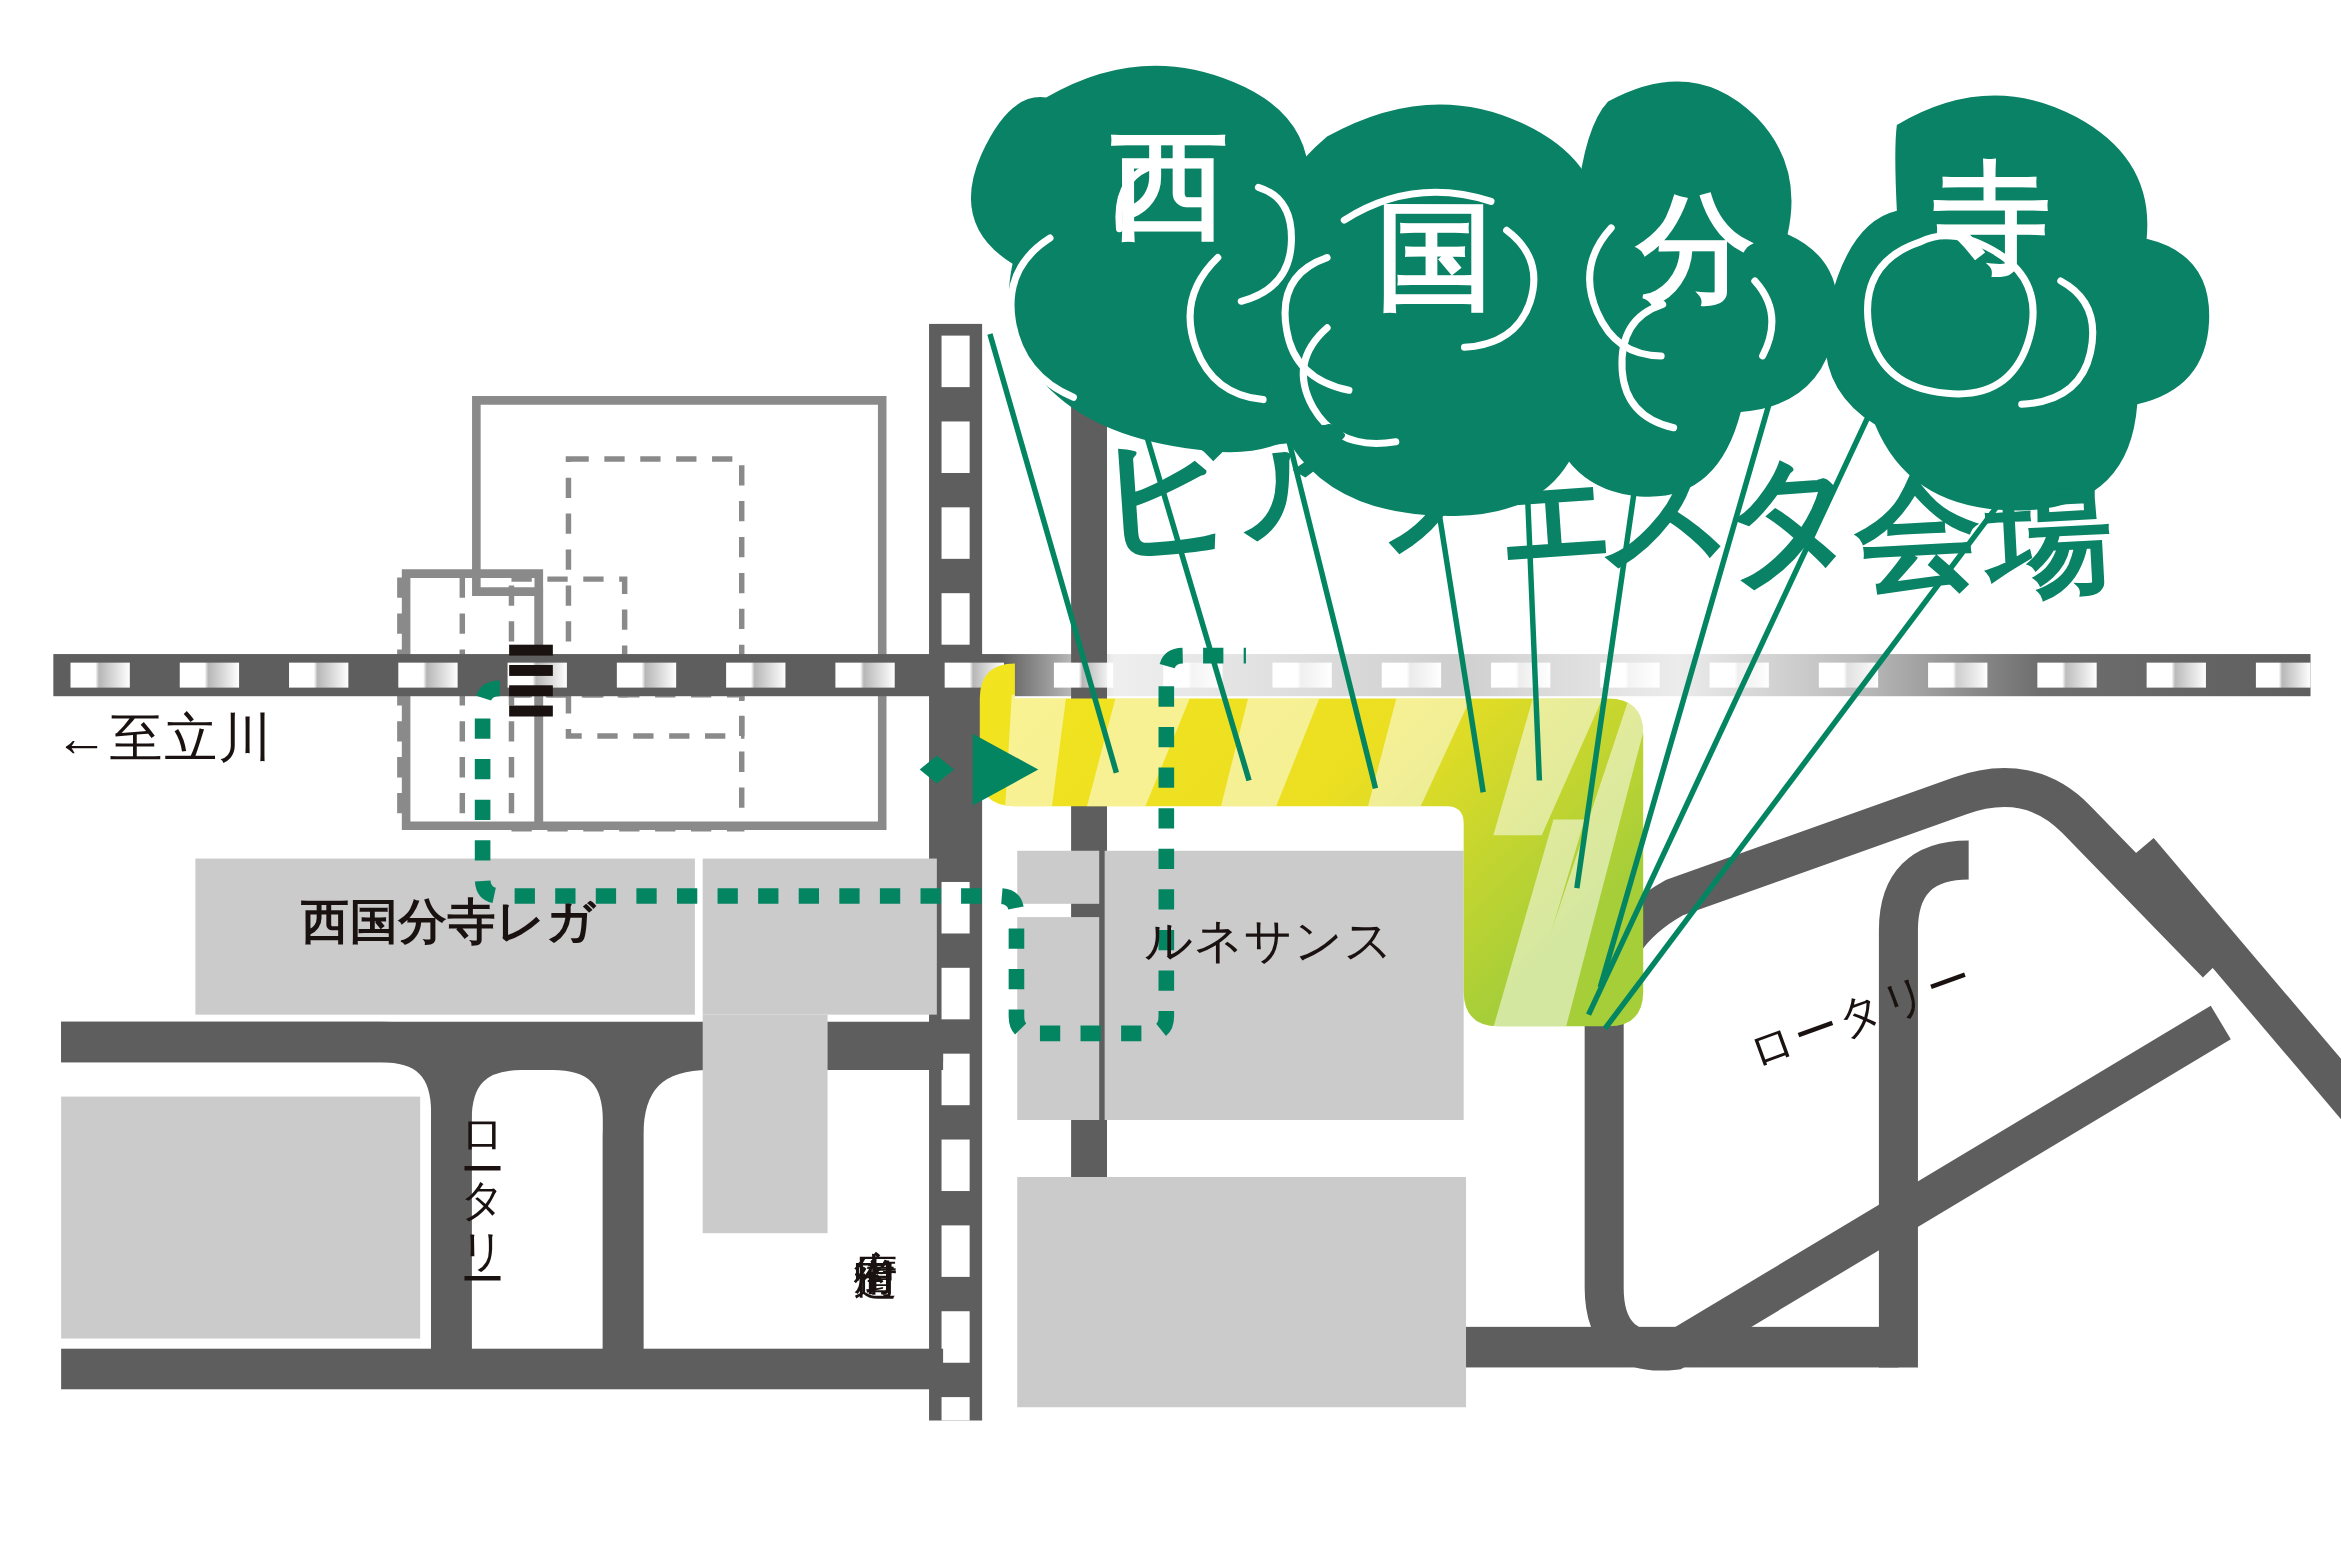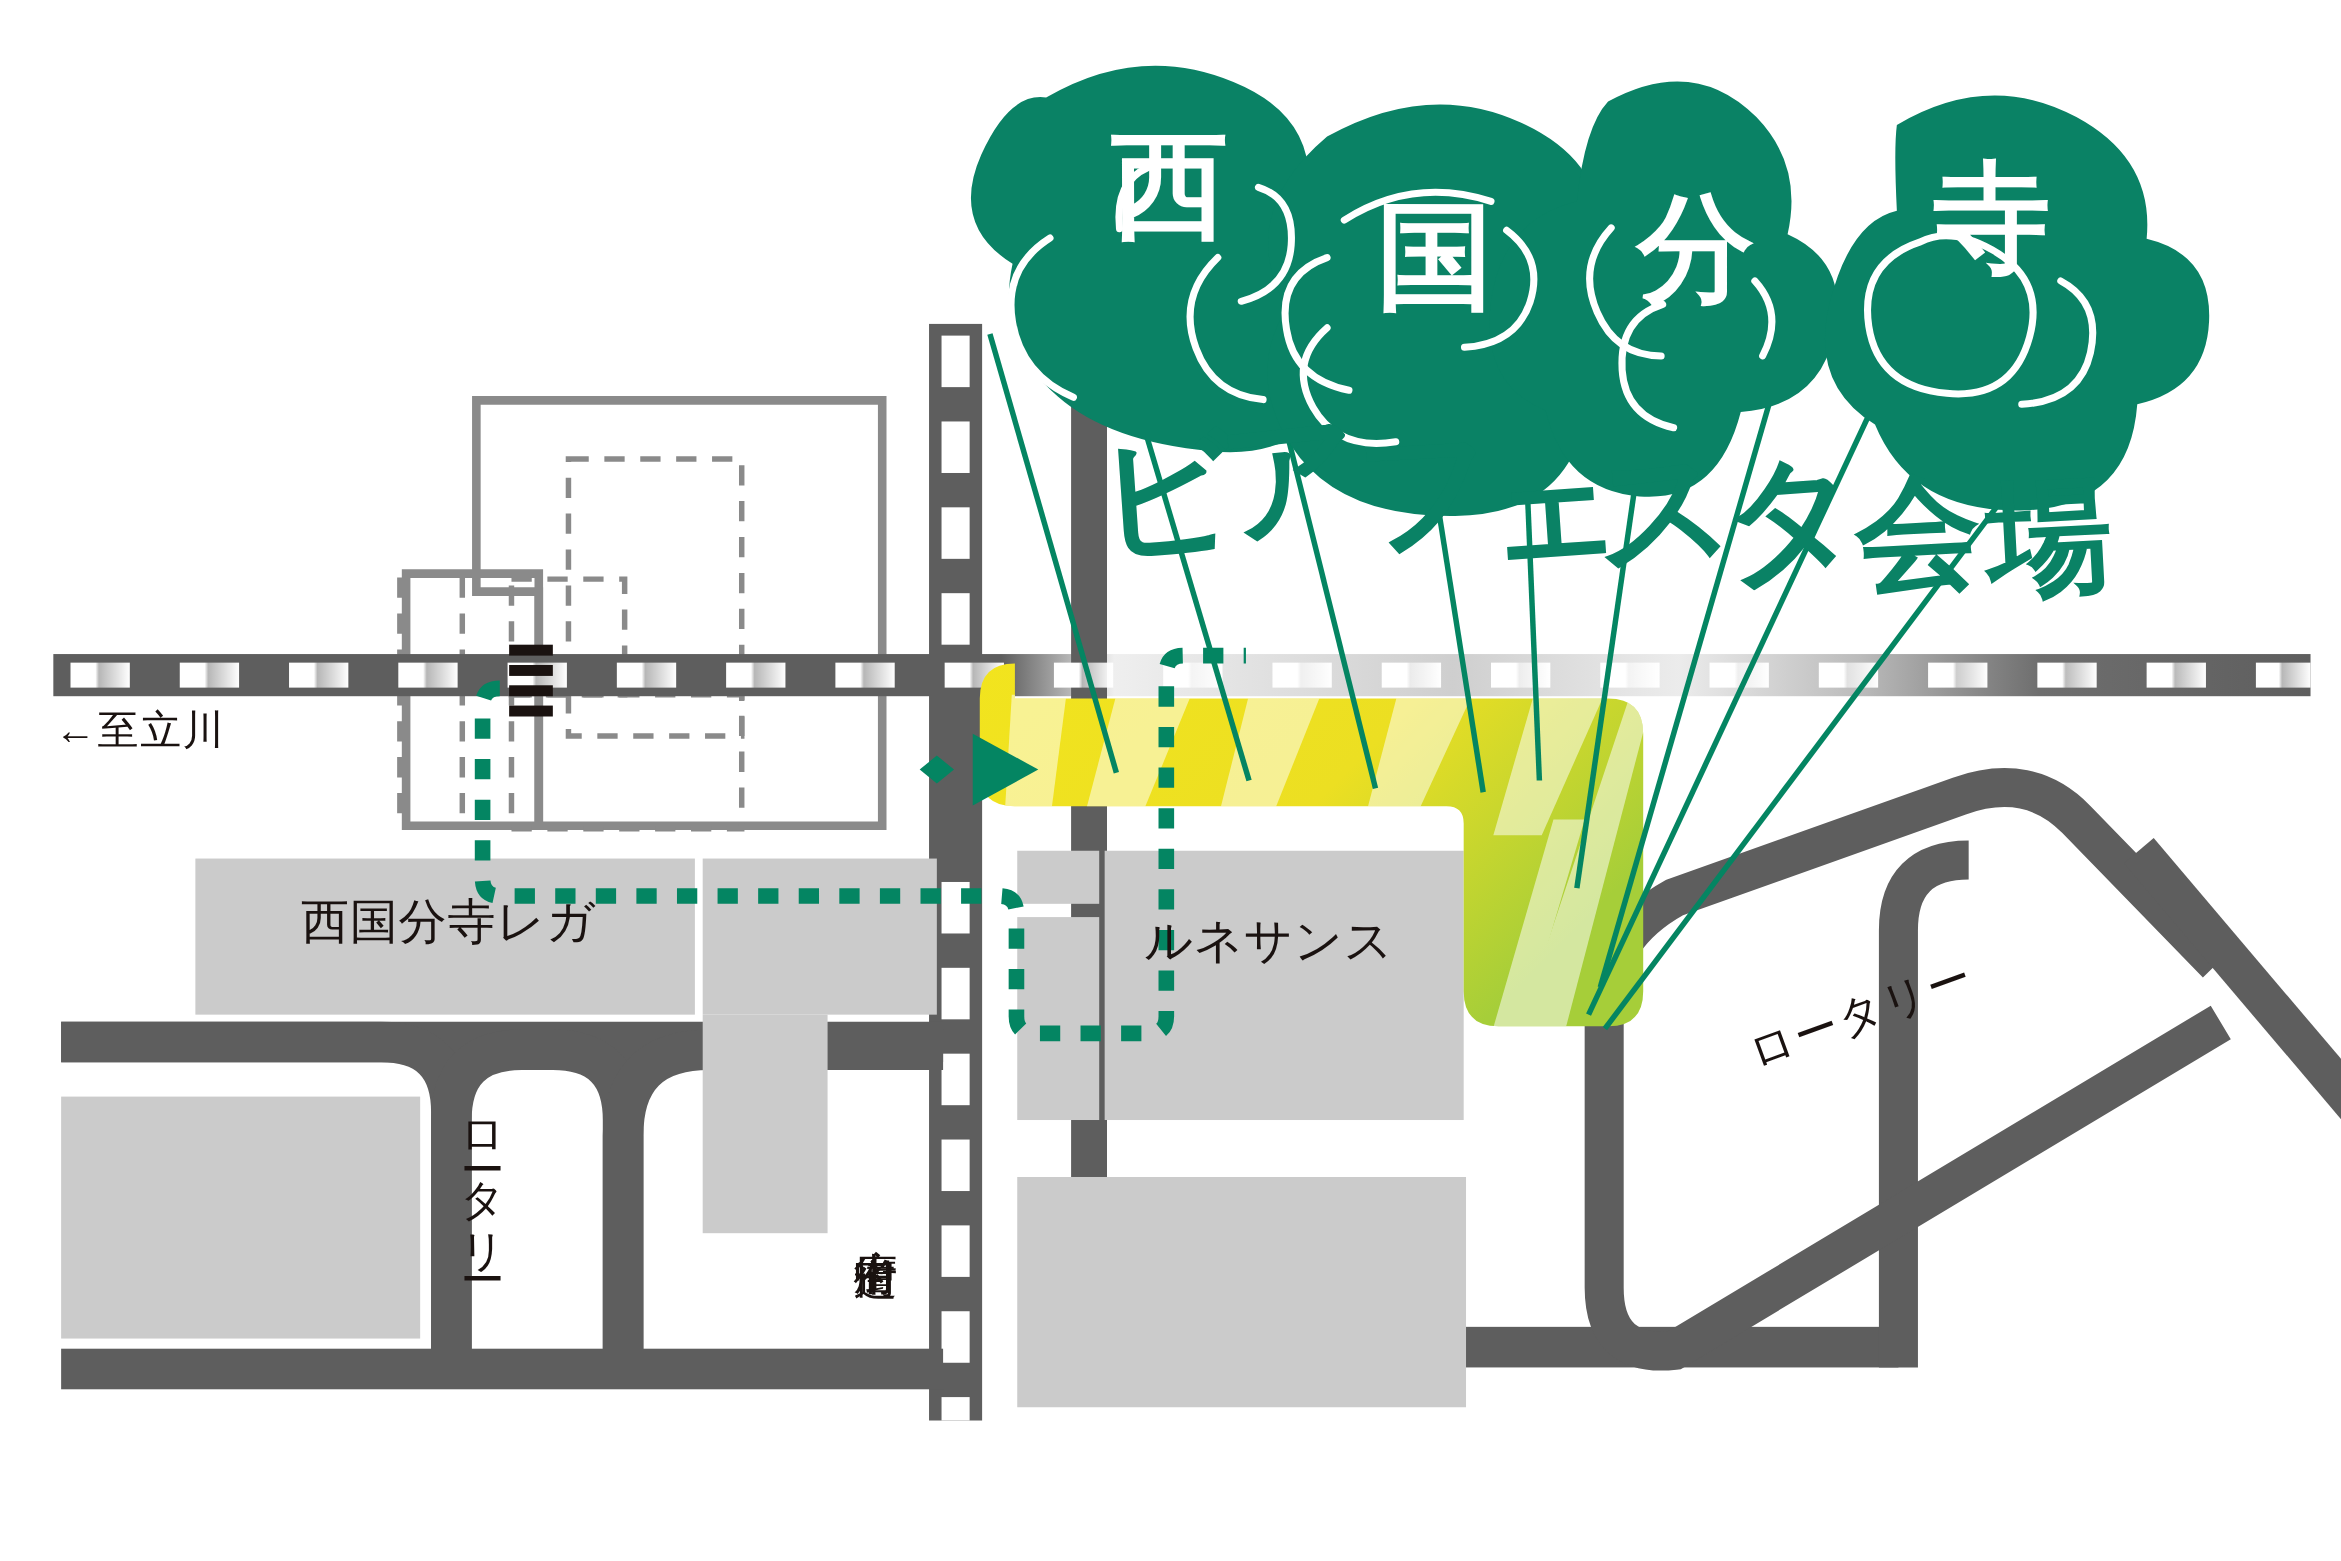--- a/index.html
+++ b/index.html
@@ -220,25 +220,25 @@
         <text x="1740" y="692" font-size="175" transform="rotate(-3 1740 692)">フ</text>
         <text x="1905" y="715" font-size="175" transform="rotate(-4 1905 715)">ェ</text>
         <text x="2048" y="718" font-size="175" transform="rotate(-5 2048 718)">ス</text>
         <text x="2210" y="730" font-size="175" transform="rotate(-4 2210 730)">タ</text>
         <text x="2380" y="742" font-size="160" transform="rotate(-3 2380 742)">会</text>
         <text x="2548" y="748" font-size="160" transform="rotate(-3 2548 748)">場</text>
       </g>
     </g>
   </svg>
 
-  <div class="lbl" style="left:55px;top:703px;font-size:41px;letter-spacing:1.6px;">←至立川</div>
-
-
-
-  <div class="lbl" style="left:301px;top:890px;font-size:48px;letter-spacing:0.8px;">西国分寺レガ</div>
+  <div class="lbl" style="left:55px;top:703px;font-size:53px;letter-spacing:1.6px;">←至立川</div>
+
+
+
+  <div class="lbl" style="left:301px;top:890px;font-size:48px;letter-spacing:0.8px;font-weight:bold;">西国分寺レガ</div>
 
   <div class="lbl" style="left:1144px;top:909px;font-size:48px;letter-spacing:0.8px;">ルネサンス</div>
 
   <div class="lbl vert" style="left:454px;top:1093px;font-size:44px;letter-spacing:3.1px;">ロータリー</div>
 
   <div class="lbl vert" style="left:847px;top:1214px;font-size:44px;letter-spacing:3.1px;">府中街道</div>
 
   <div class="lbl" style="left:1741px;top:1027px;font-size:44px;letter-spacing:2.3px;transform:rotate(-20deg);transform-origin:left top;">ロータリー</div>
 
 </div>

